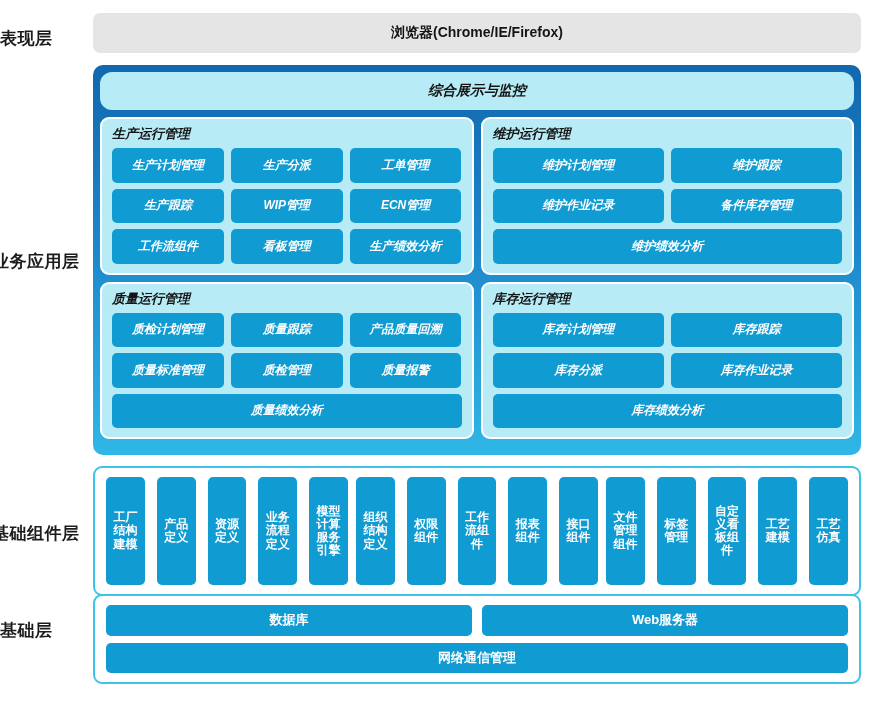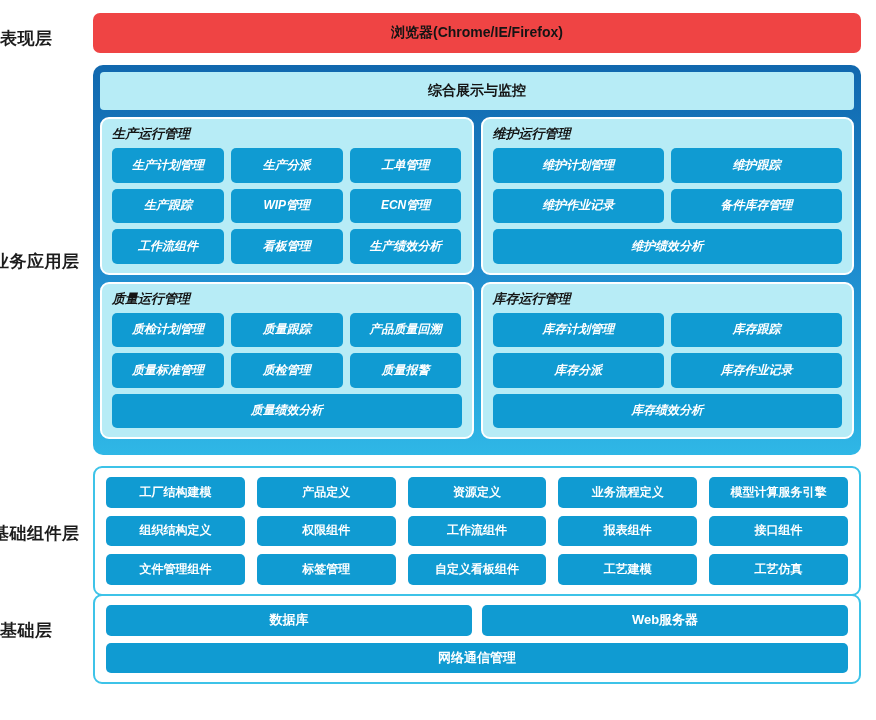--- a/index.html
+++ b/index.html
@@ -37,21 +37,21 @@
     width: 98px;
   }
 
   
   .presentation-bar {
     position: absolute;
     left: 93px;
     top: 13px;
     width: 768px;
     height: 40px;
-    background: #ef4444;
+    background: #e5e5e5;
     border-radius: 7px;
     display: flex;
     align-items: center;
     justify-content: center;
     font-size: 14px;
     font-weight: 700;
     color: #141414;
   }
 
   
@@ -62,28 +62,29 @@
     width: 768px;
     height: 390px;
     border-radius: 10px;
     background: linear-gradient(180deg, #1168ae 0%, #1c86cb 45%, #2fb7e6 100%);
     padding: 7px;
     box-sizing: border-box;
   }
   .overview-bar {
     height: 38px;
     background: #b7ecf6;
-    border-radius: 4px;
+    border-radius: 12px;
     display: flex;
     align-items: center;
     justify-content: center;
     font-size: 14px;
     font-weight: 700;
     color: #141414;
     margin-bottom: 7px;
+    font-style: italic;
   }
   .panel-grid {
     display: grid;
     grid-template-columns: 1fr 1fr;
     grid-template-rows: 1fr 1fr;
     gap: 7px;
     height: 322px;
   }
   .panel {
     background: #b7ecf6;
@@ -136,21 +137,21 @@
     left: 93px;
     top: 466px;
     width: 768px;
     height: 130px;
     border: 2px solid #3dc3e8;
     border-radius: 9px;
     background: #ffffff;
     box-sizing: border-box;
     padding: 9px 11px;
     display: flex;
-    flex-direction: column;
+    flex-direction: row;
     gap: 8px;
   }
   .comp-row {
     display: flex;
     gap: 12px;
     flex: 1;
   }
   .comp-chip {
     background: #109bd2;
     border-radius: 5px;

